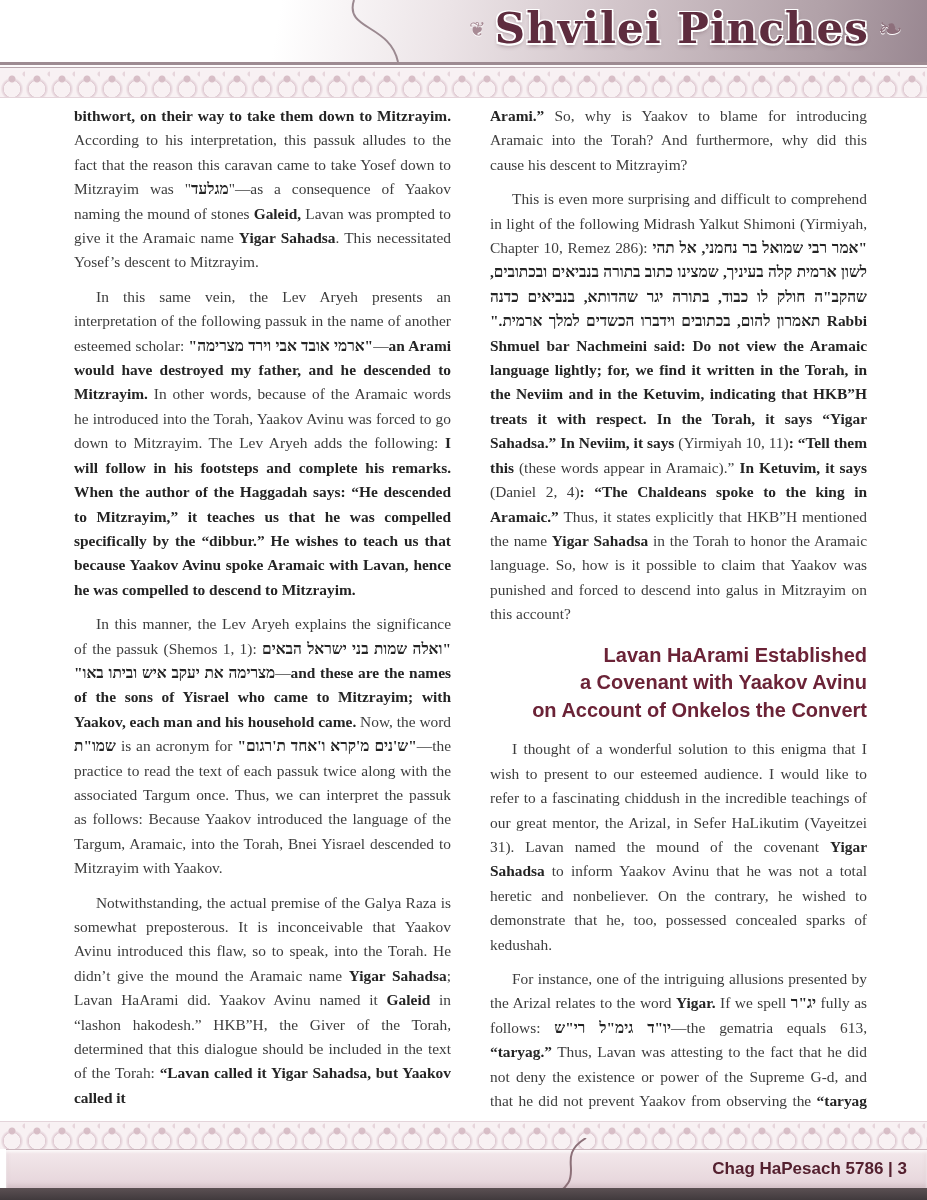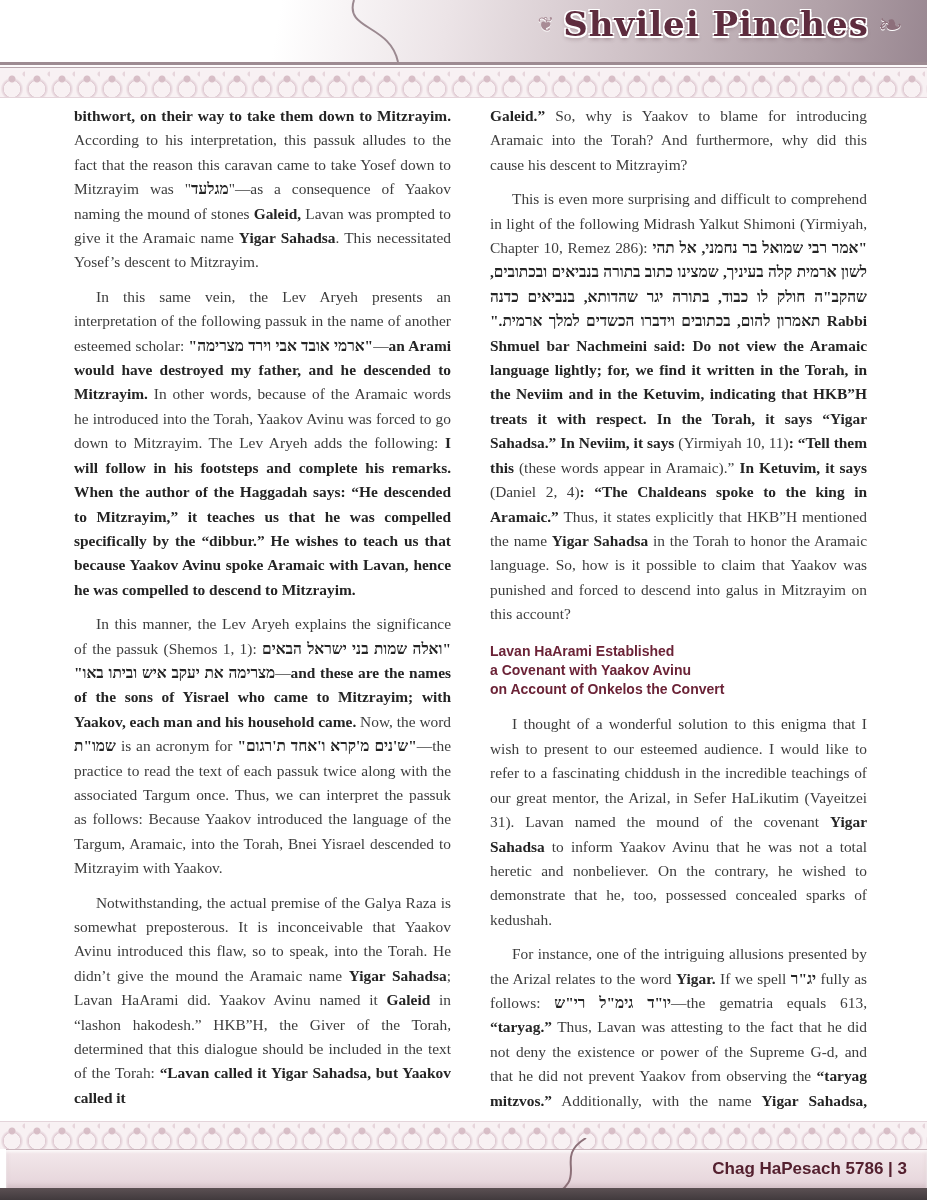--- a/index.html
+++ b/index.html
@@ -11,21 +11,21 @@
   
   .hdr{
     position:absolute;top:0;left:0;right:0;height:62px;
     background:linear-gradient(100deg,#ffffff 30%,#ece4e7 48%,#d2c5ca 66%,#b1a1a8 88%,#998791 100%);
   }
   .hdr-swirl{position:absolute;left:338px;top:0;}
   .logo{position:absolute;right:24px;top:4px;display:flex;align-items:center;gap:9px;}
   .orn{font-size:20px;color:#a88b95;text-shadow:0 1px 0 #fff;}
   .orn-right{font-size:30px;color:#8d6f7b;}
   .logo-text{
-    font-family:"DejaVu Serif", serif;font-weight:bold;font-size:34px;letter-spacing:1px;
+    font-family:"DejaVu Serif", serif;font-weight:bold;font-size:42px;letter-spacing:1px;
     color:#5e2c3e;
     text-shadow:-1.5px -1.5px 0 #fff,1.5px -1.5px 0 #fff,-1.5px 1.5px 0 #fff,1.5px 1.5px 0 #fff,0 3px 4px rgba(90,60,70,.45);
   }
   .rule-band{
     position:absolute;top:62px;left:0;right:0;height:8px;
     background:linear-gradient(#9d8b92 0 3px,#fdfbfc 3px 5px,#b7a6ad 5px 6px,#f8f3f5 6px 8px);
   }
   
   .lace{
     position:absolute;left:0;right:0;height:27px;background-color:#f8f1f3;
@@ -41,22 +41,22 @@
   .content{
     position:absolute;top:104px;left:62px;right:60px;bottom:86px;
     display:flex;gap:27px;overflow:hidden;
   }
   .col{flex:1;min-width:0;margin-left:12px;}
   .para{margin:0 0 10px;text-align:justify;font-size:15.4px;line-height:24.4px;color:#3c3c3c;}
   .para.indent{text-indent:22px;}
   .b{font-weight:bold;color:#242424;}
   .heb{font-weight:bold;color:#242424;unicode-bidi:embed;}
   .section-heading{
-    font-family:"Liberation Sans", sans-serif;font-size:14px;font-weight:bold;
-    color:#6b2337;text-align:left;line-height:1.38;margin:15px 0 13px;text-indent:0;
+    font-family:"Liberation Sans", sans-serif;font-size:20px;font-weight:bold;
+    color:#6b2337;text-align:right;line-height:1.38;margin:15px 0 13px;text-indent:0;
   }
   
   .footer-band{
     position:absolute;left:6px;right:0;bottom:12px;height:38px;
     background:linear-gradient(#f3e8eb,#e5d4da);
     border-top:1px solid #cab5bc;
     box-shadow:inset 0 2px 3px rgba(255,255,255,.8), inset 0 -3px 4px rgba(160,130,140,.25);
   }
   .footer-text{
     position:absolute;right:20px;top:0;line-height:38px;
@@ -88,21 +88,21 @@
   <div class="lace lace-top"></div>
 
   <main class="content">
     <div class="col" id="col-left">
         <p class="para"><span class="b">bithwort, on their way to take them down to Mitzrayim.</span><span>  According to his interpretation, this passuk alludes to the fact that the reason this caravan came to take Yosef down to Mitzrayim was "</span><span class="b heb" dir="rtl">מגלעד</span><span>"—as a consequence of Yaakov naming the mound of stones </span><span class="b">Galeid,</span><span> Lavan was prompted to give it the Aramaic name </span><span class="b">Yigar Sahadsa</span><span>.  This necessitated Yosef’s descent to Mitzrayim.</span></p>
         <p class="para indent"><span>In this same vein, the Lev Aryeh presents an interpretation of the following passuk in the name of another esteemed scholar: </span><span class="b heb" dir="rtl">"ארמי אובד אבי וירד מצרימה"</span><span>—</span><span class="b">an Arami would have destroyed my father, and he descended to Mitzrayim.</span><span>  In other words, because of the Aramaic words he introduced into the Torah, Yaakov Avinu was forced to go down to Mitzrayim.  The Lev Aryeh adds the following: </span><span class="b">I will follow in his footsteps and complete his remarks. When the author of the Haggadah says: “He descended to Mitzrayim,” it teaches us that he was compelled specifically by the “dibbur.”  He wishes to teach us that because Yaakov Avinu spoke Aramaic with Lavan, hence he was compelled to descend to Mitzrayim.</span></p>
         <p class="para indent"><span>In this manner, the Lev Aryeh explains the significance of the passuk (Shemos 1, 1): </span><span class="b heb" dir="rtl">"ואלה שמות בני ישראל הבאים מצרימה את יעקב איש וביתו באו"</span><span>—</span><span class="b">and these are the names of the sons of Yisrael who came to Mitzrayim; with Yaakov, each man and his household came.</span><span>  Now, the word </span><span class="b heb" dir="rtl">שמו"ת</span><span> is an acronym for </span><span class="b heb" dir="rtl">"ש'נים מ'קרא ו'אחד ת'רגום"</span><span>—the practice to read the text of each passuk twice along with the associated Targum once. Thus, we can interpret the passuk as follows: Because Yaakov introduced the language of the Targum, Aramaic, into the Torah, Bnei Yisrael descended to Mitzrayim with Yaakov.</span></p>
         <p class="para indent"><span>Notwithstanding, the actual premise of the Galya Raza is somewhat preposterous.  It is inconceivable that Yaakov Avinu introduced this flaw, so to speak, into the Torah.  He didn’t give the mound the Aramaic name </span><span class="b">Yigar Sahadsa</span><span>; Lavan HaArami did. Yaakov Avinu named it </span><span class="b">Galeid</span><span> in “lashon hakodesh.”  HKB”H, the Giver of the Torah, determined that this dialogue should be included in the text of the Torah: </span><span class="b">“Lavan called it Yigar Sahadsa, but Yaakov called it</span></p>
       </div>
     <div class="col" id="col-right">
-        <p class="para"><span class="b">Galeid.”</span><span>  So, why is Yaakov to blame for introducing Aramaic into the Torah?  And furthermore, why did this cause his descent to Mitzrayim?</span></p>
+        <p class="para"><span class="b">Arami.”</span><span>  So, why is Yaakov to blame for introducing Aramaic into the Torah?  And furthermore, why did this cause his descent to Mitzrayim?</span></p>
         <p class="para indent"><span>This is even more surprising and difficult to comprehend in light of the following Midrash Yalkut Shimoni (Yirmiyah, Chapter 10, Remez 286): </span><span class="b heb" dir="rtl">"אמר רבי שמואל בר נחמני, אל תהי לשון ארמית קלה בעיניך, שמצינו כתוב בתורה בנביאים ובכתובים, שהקב"ה חולק לו כבוד, בתורה יגר שהדותא, בנביאים כדנה תאמרון להום, בכתובים וידברו הכשדים למלך ארמית."</span><span>  </span><span class="b">Rabbi Shmuel bar Nachmeini said: Do not view the Aramaic language lightly; for, we find it written in the Torah, in the Neviim and in the Ketuvim, indicating that HKB”H treats it with respect.  In the Torah, it says “Yigar Sahadsa.” In Neviim, it says </span><span>(Yirmiyah 10, 11)</span><span class="b">: “Tell them this </span><span>(these words appear in Aramaic).” </span><span class="b">In Ketuvim, it says </span><span>(Daniel 2, 4)</span><span class="b">: “The Chaldeans spoke to the king in Aramaic.”</span><span>  Thus, it states explicitly that HKB”H mentioned the name </span><span class="b">Yigar Sahadsa</span><span> in the Torah to honor the Aramaic language.  So, how is it possible to claim that Yaakov was punished and forced to descend into galus in Mitzrayim on this account?</span></p>
         <h3 class="section-heading">Lavan HaArami Established<br>a Covenant with Yaakov Avinu<br>on Account of Onkelos the Convert</h3>
         <p class="para indent"><span>I thought of a wonderful solution to this enigma that I wish to present to our esteemed audience.  I would like to refer to a fascinating chiddush in the incredible teachings of our great mentor, the Arizal, in Sefer HaLikutim (Vayeitzei 31). Lavan named the mound of the covenant </span><span class="b">Yigar Sahadsa</span><span> to inform Yaakov Avinu that he was not a total heretic and nonbeliever.  On the contrary, he wished to demonstrate that he, too, possessed concealed sparks of kedushah.</span></p>
         <p class="para indent"><span>For instance, one of the intriguing allusions presented by the Arizal relates to the word </span><span class="b">Yigar.</span><span>  If we spell </span><span class="b heb" dir="rtl">יג"ר</span><span> fully as follows: </span><span class="b heb" dir="rtl">יו"ד גימ"ל רי"ש</span><span>—the gematria equals 613, </span><span class="b">“taryag.”</span><span> Thus, Lavan was attesting to the fact that he did not deny the existence or power of the Supreme G-d, and that he did not prevent Yaakov from observing the </span><span class="b">“taryag mitzvos.”</span><span> Additionally, with the name </span><span class="b">Yigar Sahadsa,</span><span> Lavan hinted to</span></p>
       </div>
   </main>
 
   <div class="lace lace-bottom"></div>
 
   <div class="footer-band">

